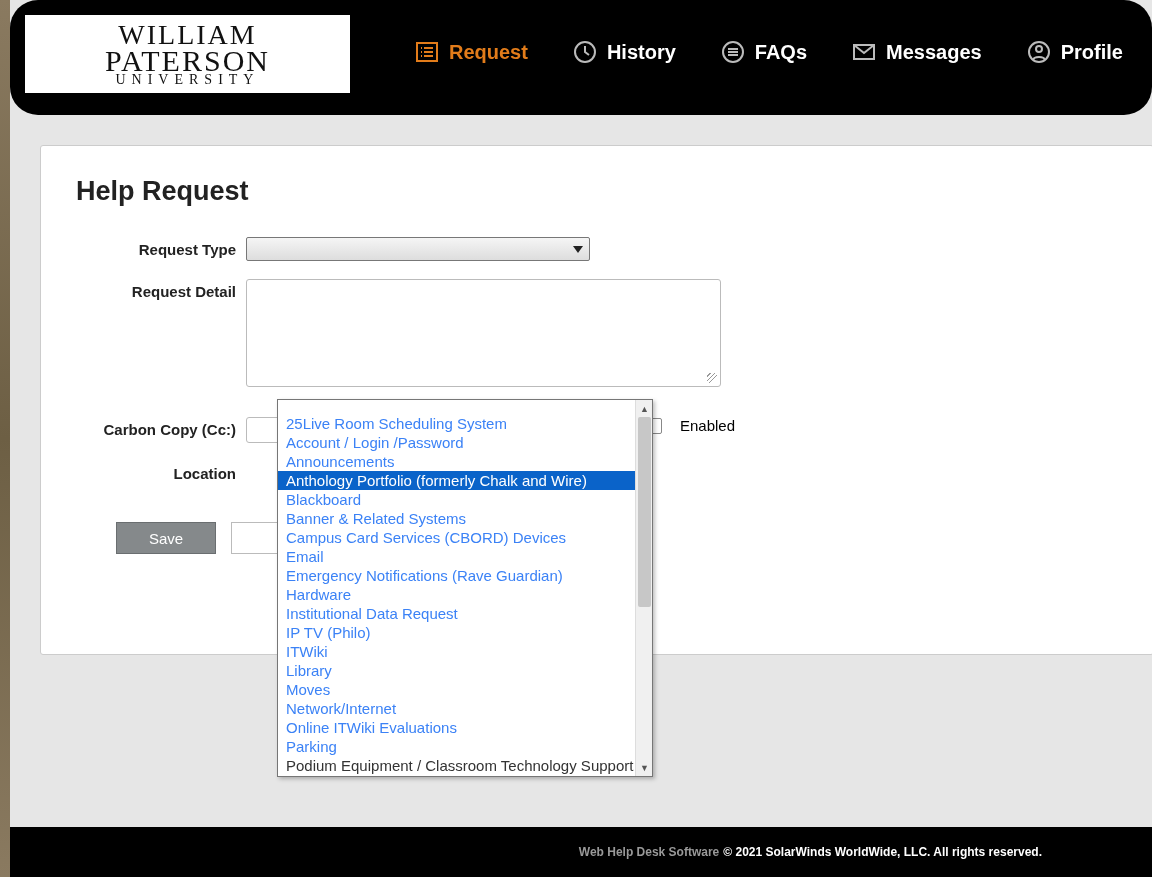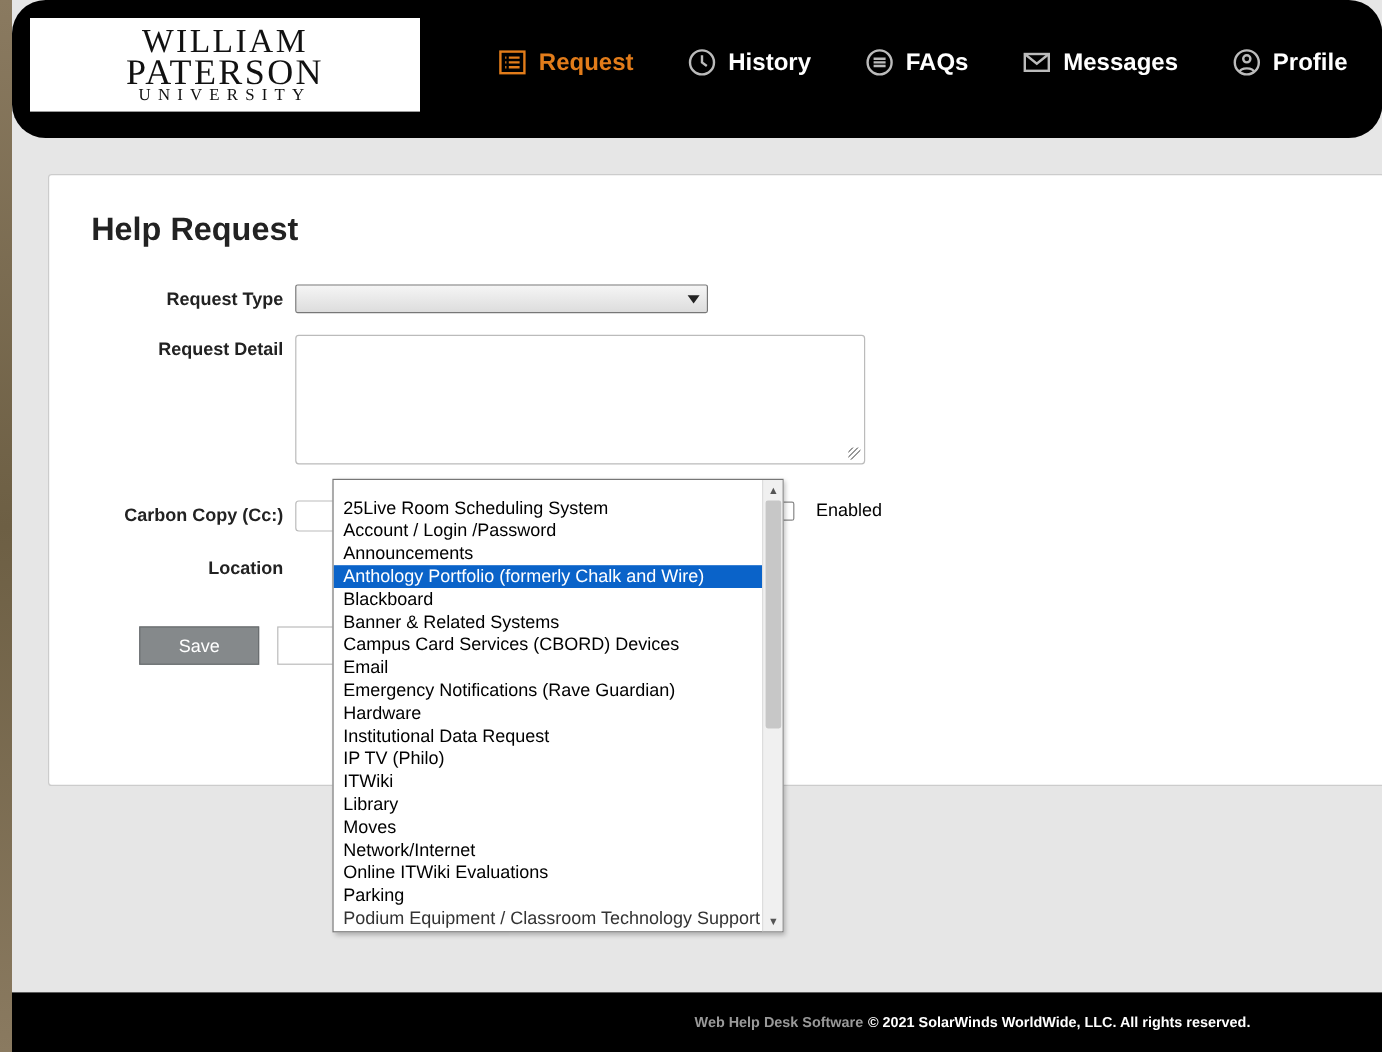--- a/index.html
+++ b/index.html
@@ -134,21 +134,21 @@
     border: 1px solid #767676;
     background: #fff;
     box-shadow: 2px 2px 4px rgba(0,0,0,0.25);
     display:flex;
   }
   .dd-items { flex:1; overflow:hidden; padding-top:14px;}
   .dd-item {
     padding: 0 8px;
     font-size: 15px;
     line-height: 19px;
-    color: #000000;
+    color: #3b82f6;
     cursor: pointer;
     white-space: nowrap;
   }
   .dd-item.highlight { background: #0a63c9; color: #fff; }
   .dd-item.last { color:#333; }
   .dd-scroll {
     width: 17px; background:#f0f0f0; position:relative; border-left:1px solid #ddd;
   }
   .dd-scroll .up, .dd-scroll .down {
     width:17px;height:17px; display:flex;align-items:center;justify-content:center;

